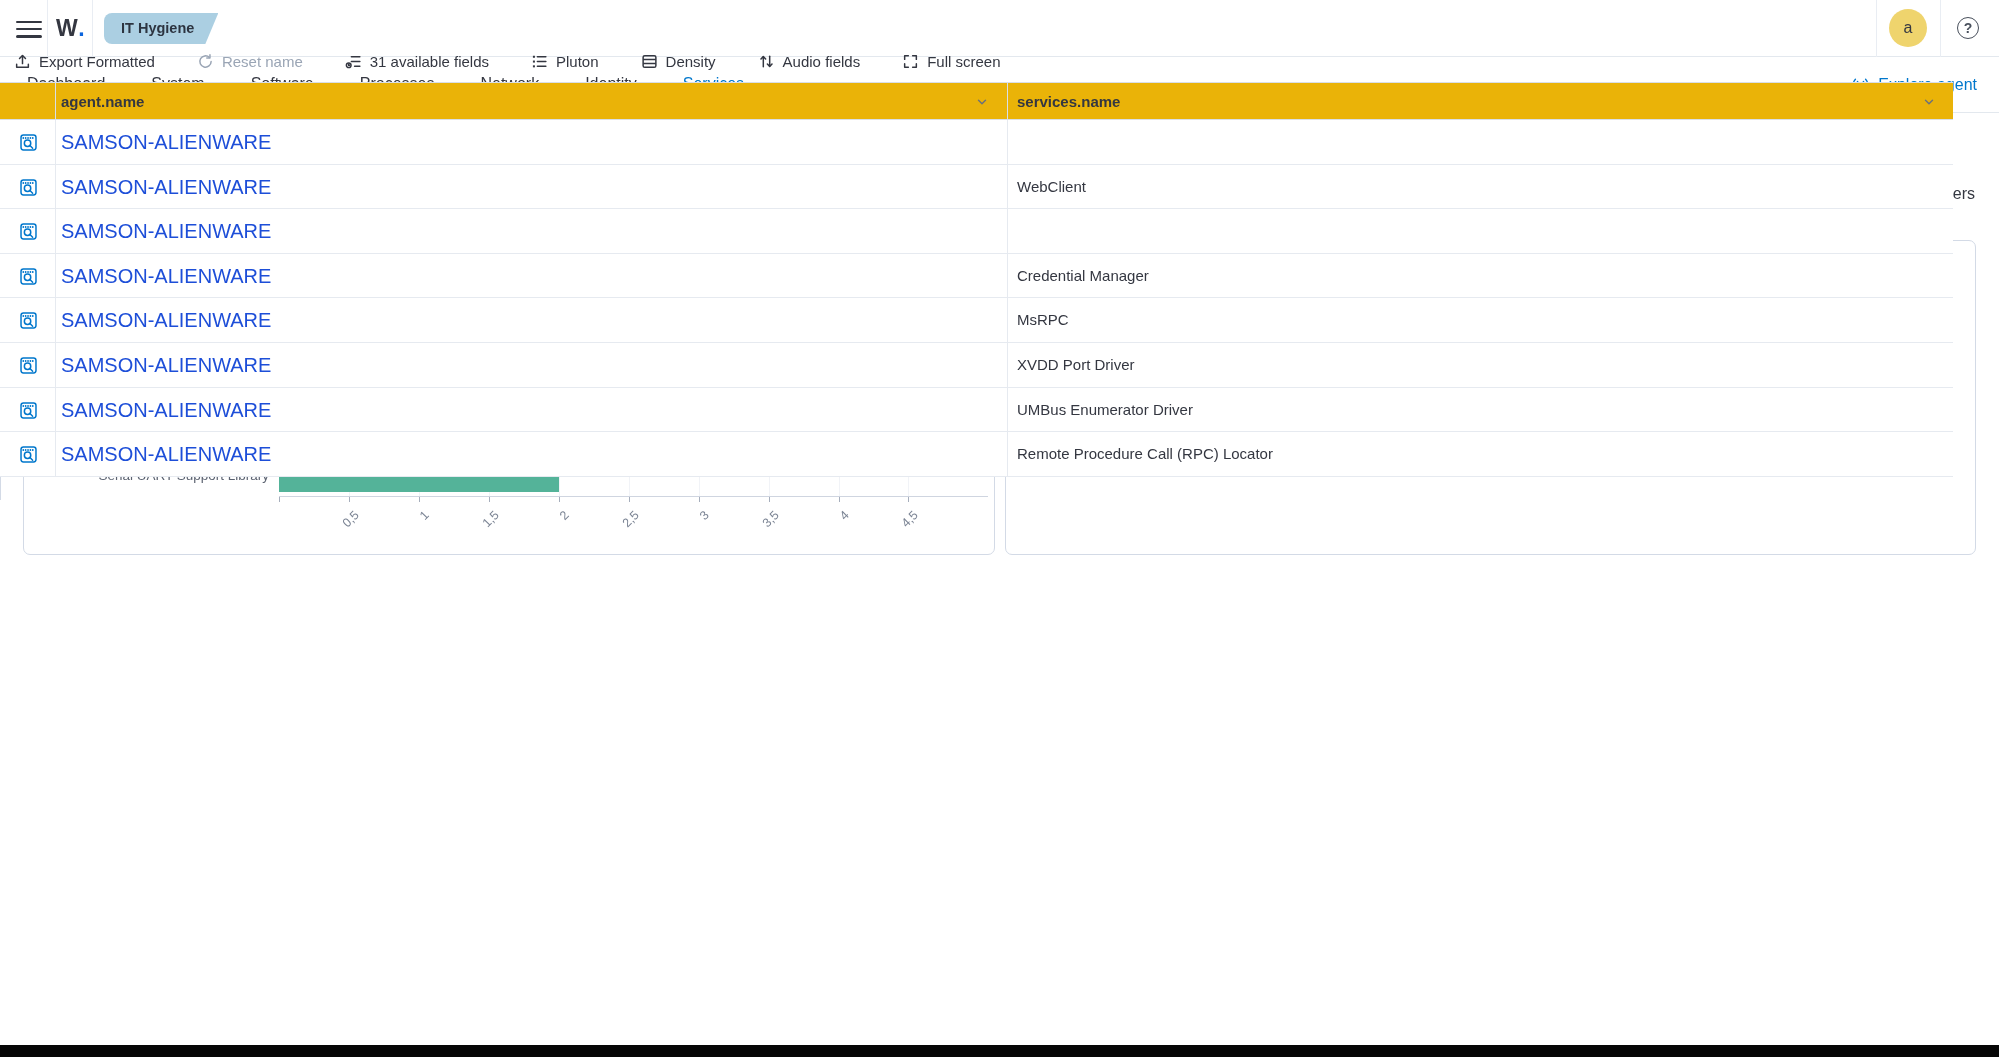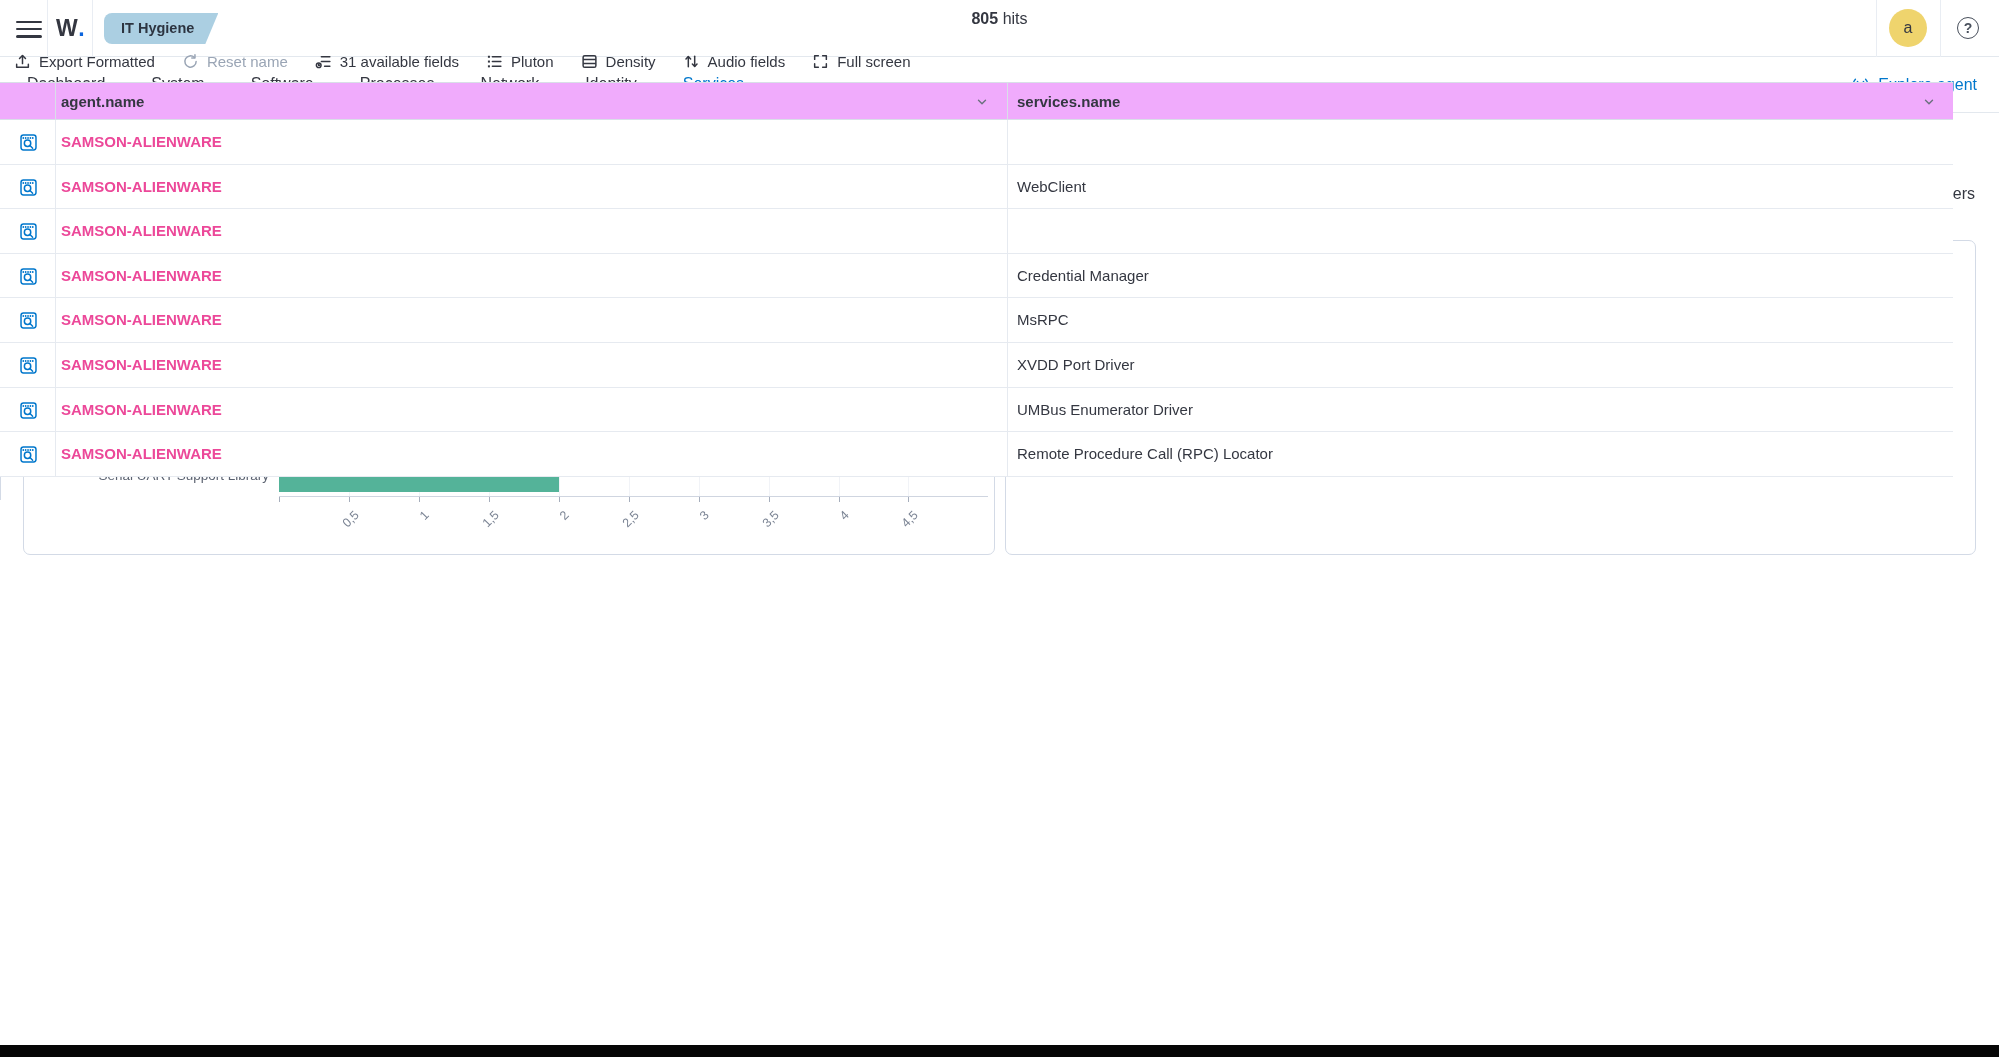--- a/index.html
+++ b/index.html
@@ -60,31 +60,31 @@
   .xtick-lbl{position:absolute;width:44px;text-align:right;font-size:12.5px;color:#7b8494;
              transform:rotate(-45deg);transform-origin:100% 0;white-space:nowrap;}
   .big-metric{position:absolute;left:0;top:108px;width:100%;text-align:center;}
   .big-metric .num{font-size:72px;font-weight:700;color:#343741;letter-spacing:1px;line-height:1;}
   .big-metric .cap{margin-top:14px;font-size:19px;color:#586071;}
 
   
   #table-panel{left:23px;top:578px;width:1953px;height:500px;border:1px solid #d3dae6;border-bottom:none;border-radius:7px 7px 0 0;overflow:hidden;background:#fff;}
   .hits{position:absolute;left:0;top:10px;width:100%;text-align:center;font-size:16px;color:#343741;}
   .hits b{font-weight:700;}
-  .toolbar{position:absolute;left:14px;top:44px;height:34px;display:flex;align-items:center;gap:27px;}
+  .toolbar{position:absolute;left:14px;top:44px;height:34px;display:flex;align-items:center;gap:42px;}
   .tbtn{display:flex;align-items:center;gap:8px;font-size:15px;color:#343741;cursor:pointer;white-space:nowrap;}
   .tbtn.disabled{color:#9aa5b5;cursor:default;}
-  .thead{position:absolute;left:0;top:82px;width:1953px;height:38px;background:#f0abfc;border-top:1px solid #d9dfe8;border-bottom:1px solid #d9dfe8;}
+  .thead{position:absolute;left:0;top:82px;width:1953px;height:38px;background:#eab308;border-top:1px solid #d9dfe8;border-bottom:1px solid #d9dfe8;}
   .thead .col-label{position:absolute;top:0;height:38px;line-height:37px;font-size:15px;font-weight:700;color:#343741;}
   .col-chevron{position:absolute;top:12px;cursor:pointer;}
   .col-sep{position:absolute;top:0;width:1px;height:100%;background:#d9dfe8;}
   #tbody{position:absolute;left:0;top:120px;width:1953px;}
   .trow{position:relative;width:1953px;height:44.6px;border-bottom:1px solid #e6eaf0;background:#fff;}
   .trow .expand{position:absolute;left:19px;top:13px;width:19px;height:19px;cursor:pointer;}
-  .trow .agent{position:absolute;left:61px;top:0;height:44.6px;line-height:44px;font-size:15px;font-weight:700;color:#ec4899;cursor:pointer;}
+  .trow .agent{position:absolute;left:61px;top:0;height:44.6px;line-height:44px;font-size:20px;font-weight:400;color:#1d4ed8;cursor:pointer;}
   .trow .service{position:absolute;left:1017px;top:0;height:44.6px;line-height:44px;font-size:15px;color:#343741;}
   .rowsep{position:absolute;top:0;width:1px;height:100%;background:#e6eaf0;}
   .bottom-edge{position:absolute;left:0;top:1045px;width:1999px;height:12px;background:#060606;}
   svg{display:block;}
 </style>
 </head>
 <body>
 
 <div id="stage">
 
@@ -216,23 +216,20 @@
     </div>
 
   <div class="panel" id="stats-panel">
     <div class="big-metric">
       <div class="num">794</div>
       <div class="cap">Unique services</div>
     </div>
   </div>
 
   <div id="table-panel">
-    <div class="hits">
-      <b>805</b>&nbsp;<span>hits</span>
-    </div>
     <div class="toolbar" id="toolbar">
         <div class="tbtn">
           <span>
             <svg width="17" height="17" viewBox="0 0 16 16" fill="none" stroke="#343741" stroke-width="1.4" stroke-linecap="round" stroke-linejoin="round">
               <path d="M8 10V2.5"></path>
               <path d="M5.2 5.2L8 2.4l2.8 2.8"></path>
               <path d="M2.5 10.5v3h11v-3"></path>
             </svg>
           </span>
           <span>Export Formatted</span>

